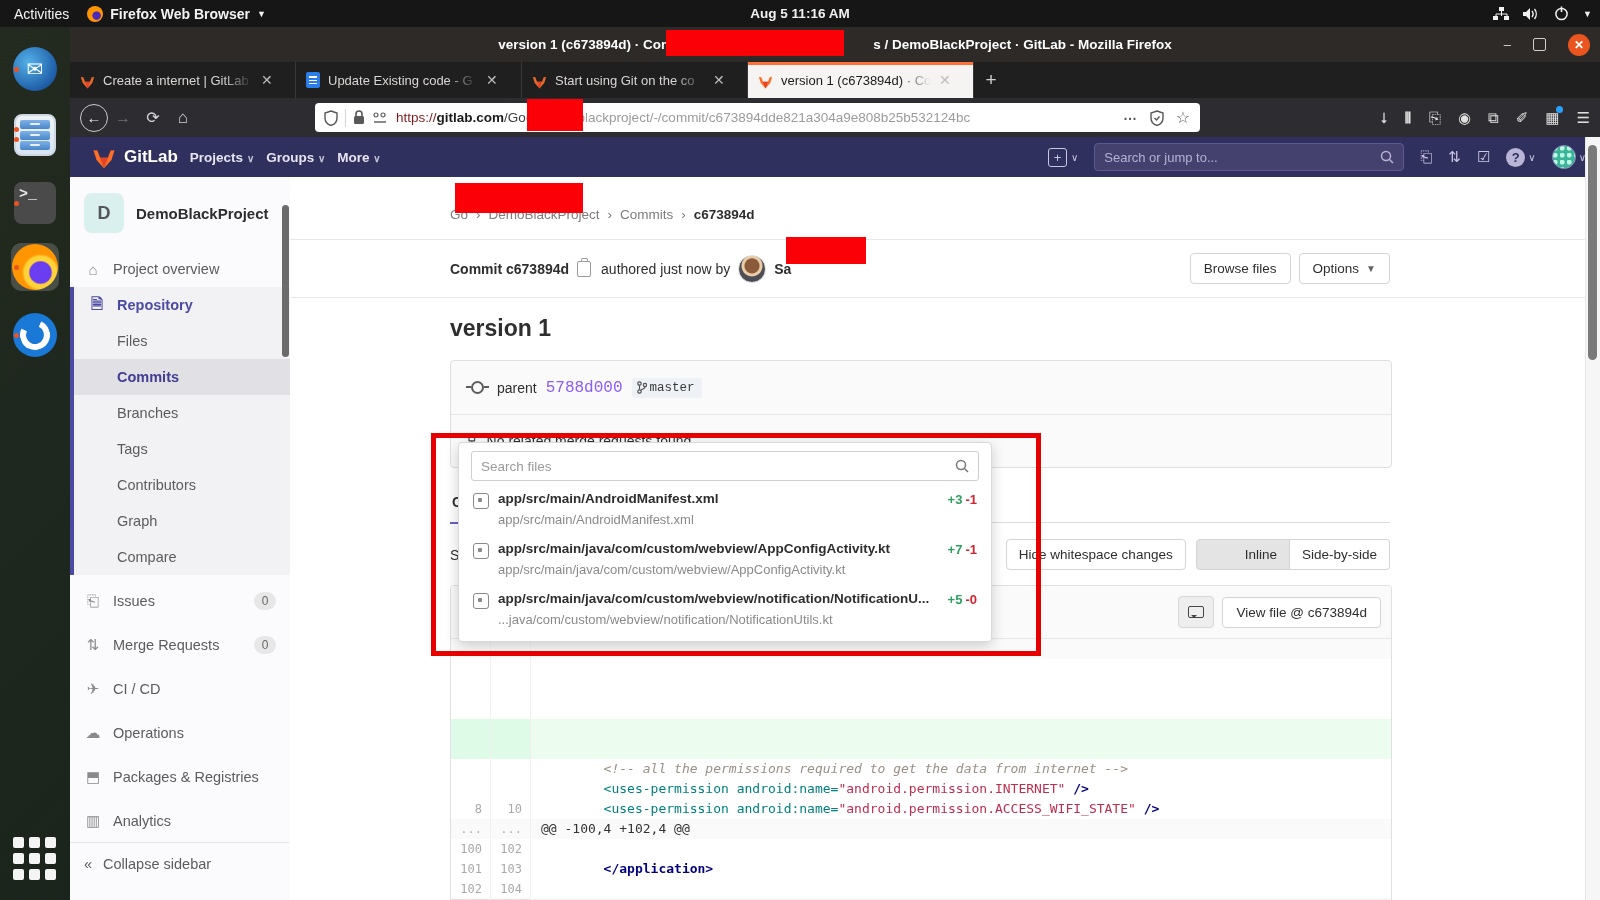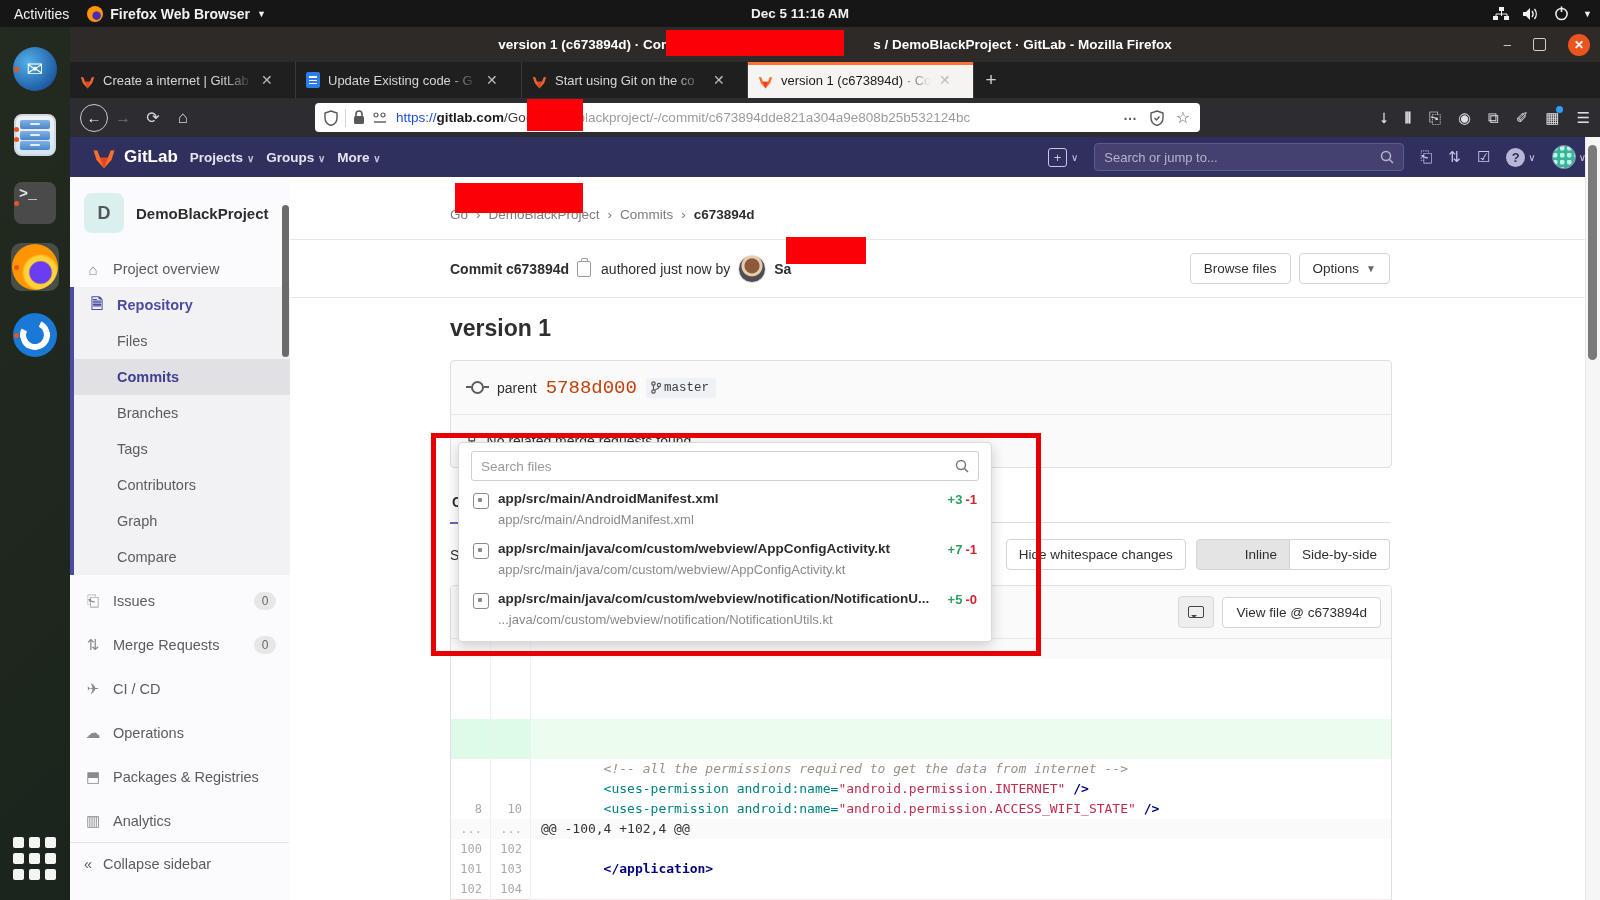--- a/index.html
+++ b/index.html
@@ -106,21 +106,21 @@
   .copy-ic{display:inline-block;width:12px;height:14px;border:1.4px solid #9a9a9a;border-radius:2px;position:relative;margin:0 10px 0 8px;}
   .copy-ic:before{content:"";position:absolute;left:3px;top:-4px;width:5px;height:3px;border:1.4px solid #9a9a9a;border-bottom:none;border-radius:2px 2px 0 0;}
   .person{width:26px;height:26px;border-radius:50%;background:radial-gradient(circle at 50% 38%,#8a5a3b 0 7px,#e9cba6 8px 10px,#4d4d55 11px);margin:0 8px;border:1px solid #ddd;}
   .btn{border:1px solid #d4d4d4;border-radius:4px;background:#fff;color:#2e2e2e;font-size:13.5px;padding:7px 13px;display:inline-flex;align-items:center;gap:7px;white-space:nowrap;}
   #commitrow .btns{margin-left:auto;display:flex;gap:8px;}
   #cr-rule{top:120px;border-bottom:1px solid #e8e8e8;}
   #pgtitle{top:138px;font-size:23px;font-weight:bold;color:#2f2f2f;}
   #parentbox{top:183px;height:106px;border:1px solid #dfdfdf;border-radius:4px;background:#fafafa;}
   #parentbox .row1{height:53px;display:flex;align-items:center;padding:0 16px;border-bottom:1px solid #e7e7e7;gap:9px;}
   #parentbox .row2{height:52px;display:flex;align-items:center;padding:0 16px;gap:12px;}
-  .sha-link{font-family:"Liberation Mono",monospace;color:#c2410c;font-size:19px;}
+  .sha-link{font-family:"Liberation Mono",monospace;color:#8b5cf6;font-size:16px;}
   .ref-badge{background:#eef1f6;border-radius:3px;padding:3px 7px 3px 5px;font-family:"Liberation Mono",monospace;font-size:12.5px;color:#3a3a3a;display:inline-flex;align-items:center;gap:3px;}
   .commit-dot{width:9px;height:9px;border:2px solid #5c5c5c;border-radius:50%;position:relative;margin:0 4px;}
   .commit-dot:before,.commit-dot:after{content:"";position:absolute;top:2.5px;width:5px;height:2px;background:#5c5c5c;}
   .commit-dot:before{left:-7px;} .commit-dot:after{right:-7px;}
   .mr-glyph{font-size:16px;color:#4a4a4a;font-weight:bold;letter-spacing:-2px;}
   #changestabs{top:305px;height:40px;border-bottom:1px solid #dcdcdc;}
   #changestabs .tabitem{position:absolute;left:0;top:0;height:40px;display:flex;align-items:center;gap:8px;font-weight:bold;color:#2e2e2e;border-bottom:2px solid #6666c4;padding:0 2px;}
   .count-badge{background:#eee;border:1px solid #e3e3e3;border-radius:9px;padding:1px 8px;font-size:12.5px;font-weight:normal;color:#555;}
   #showingrow{top:362px;display:flex;align-items:center;gap:5px;font-size:14px;}
   .link-blue{color:#1b69b6;font-weight:bold;}
@@ -176,21 +176,21 @@
 
   <div id="topbar" class="abs">
     <div class="left">
       <span>Activities</span>
       <span class="appmenu">
         <span class="ff-mini"></span>
         <span>Firefox Web Browser</span>
         <span style="font-size:9px;">▼</span>
       </span>
     </div>
-    <div class="clock">Dec 5  11:16 AM</div>
+    <div class="clock">Aug 5  11:16 AM</div>
     <div class="right">
       <svg width="16" height="14">
           <rect x="6" y="0" width="5" height="4" fill="#f2f2f2"></rect>
           <rect x="0" y="9" width="5" height="4" fill="#f2f2f2"></rect>
           <rect x="11" y="9" width="5" height="4" fill="#f2f2f2"></rect>
           <path d="M8.5 4v3M3 9V7h11v2M8.5 7v2" stroke="#f2f2f2" fill="none"></path>
         </svg>
       <svg width="17" height="14">
           <path d="M0 5h3l4-4v12l-4-4H0z" fill="#f2f2f2"></path>
           <path d="M9 4a5 5 0 010 6M11.5 2a8 8 0 010 10" stroke="#f2f2f2" stroke-width="1.4" fill="none"></path>
@@ -305,21 +305,21 @@
         <svg width="12" height="15">
             <rect x="1" y="6" width="10" height="8" rx="1.5" fill="#585858"></rect>
             <path d="M3 6V4a3 3 0 016 0v2" stroke="#585858" stroke-width="1.6" fill="none"></path>
           </svg>
         <svg width="15" height="12" style="margin-left:8px;">
             <circle cx="3" cy="3" r="2" fill="none" stroke="#585858" stroke-width="1.2"></circle>
             <circle cx="10" cy="3" r="2" fill="none" stroke="#585858" stroke-width="1.2"></circle>
             <path d="M1 10h12" stroke="#585858" stroke-width="1.4"></path>
           </svg>
         <span class="urltxt" style="margin-left:8px;">
-          <span style="color:#1d4ed8;">https://</span><span style="color:#1c1c1c;font-weight:bold;">gitlab.com</span><span style="color:#3c3c3c;">/Go</span><span style="color:#9b9b9b;">ce/demoblackproject/-/commit/c673894dde821a304a9e808b25b532124bc</span>
+          <span style="color:#7f1d1d;">https://</span><span style="color:#1c1c1c;font-weight:bold;">gitlab.com</span><span style="color:#3c3c3c;">/Go</span><span style="color:#9b9b9b;">ce/demoblackproject/-/commit/c673894dde821a304a9e808b25b532124bc</span>
         </span>
         <span class="urlicons">
           <span style="letter-spacing:1px;font-weight:bold;">⋯</span>
           <svg width="14" height="16">
               <path d="M7 1l6 2v5c0 4-3 6.5-6 7.5C4 14.5 1 12 1 8V3z" fill="none" stroke="#585858" stroke-width="1.4"></path>
               <path d="M4.5 8l2 2 3-3.5" stroke="#585858" stroke-width="1.4" fill="none"></path>
             </svg>
           <span style="font-size:16px;">☆</span>
         </span>
       </div>

